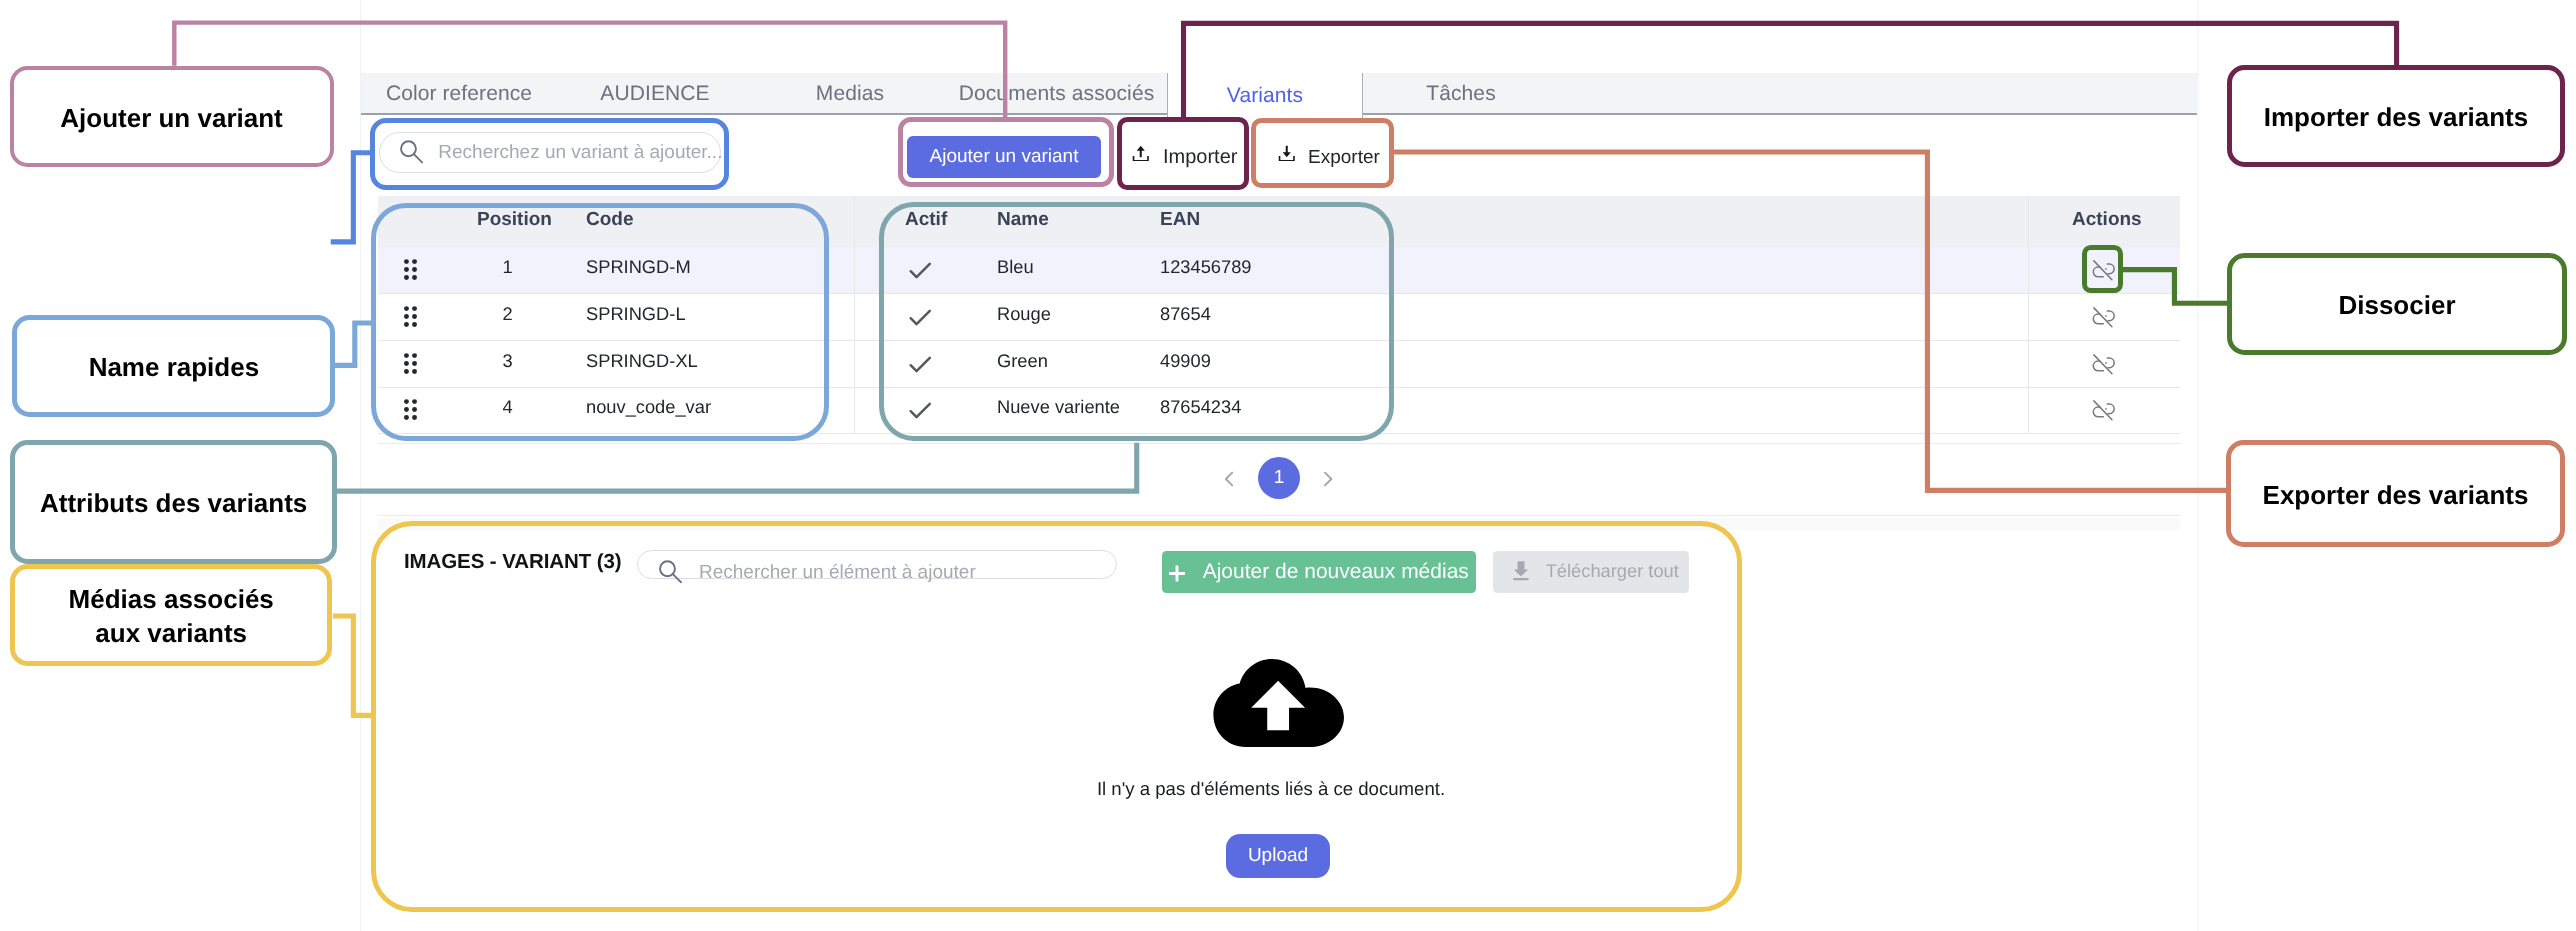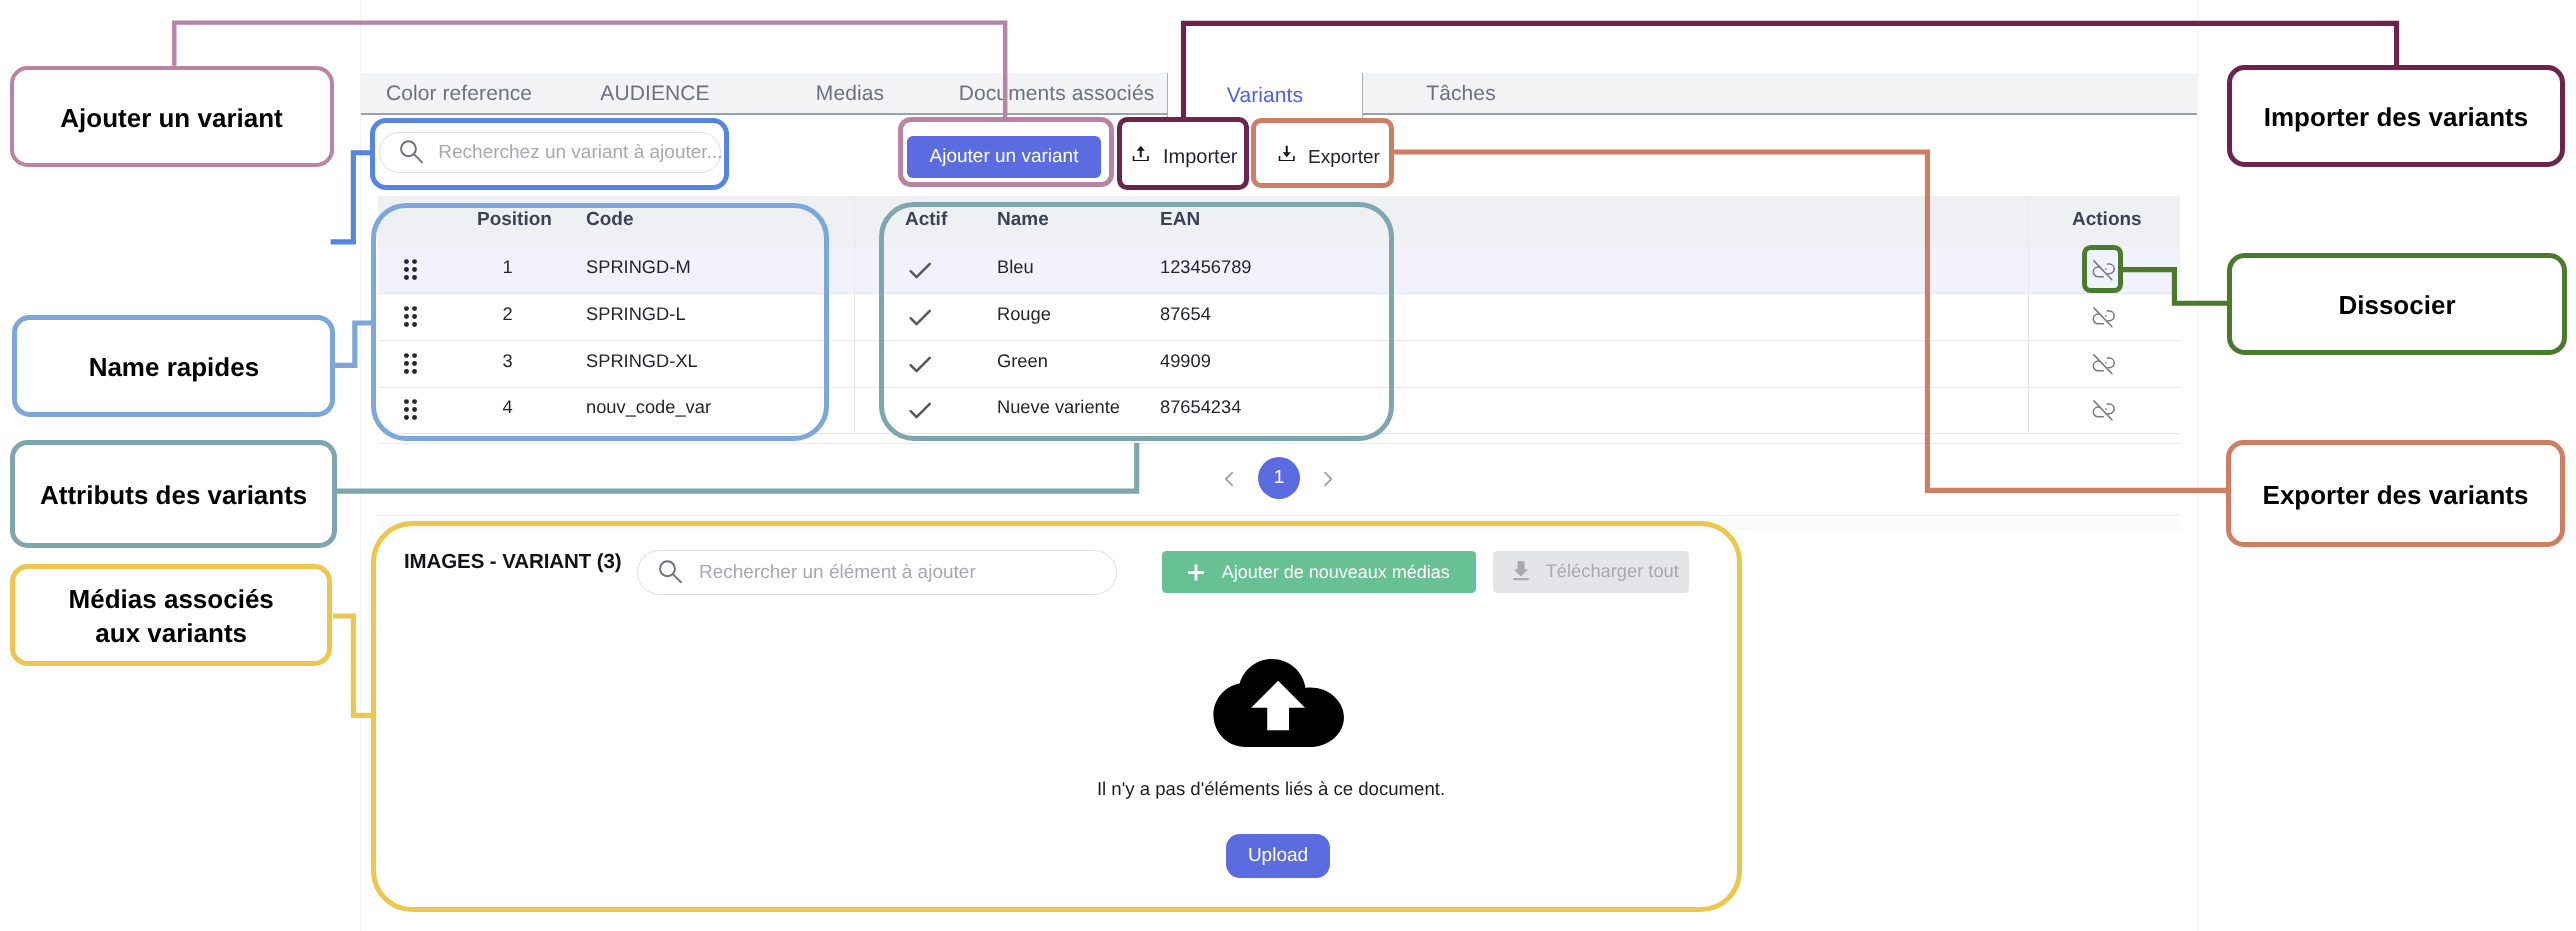--- a/index.html
+++ b/index.html
@@ -49,24 +49,24 @@
   
   .pagebar{position:absolute;left:17px;top:443px;width:1802px;height:73px;border-top:1.5px solid #e9eaee;border-bottom:1.5px solid #e9eaee;box-sizing:border-box;}
   .belowpage{position:absolute;left:17px;top:518px;width:1802px;height:11.7px;background:#fafafb;}
   .pagecircle{position:absolute;width:42px;height:42px;border-radius:50%;background:#5b6ce0;color:#fff;
        display:flex;align-items:center;justify-content:center;font-size:20px;}
   .pagearrow{position:absolute;}
 
   
   .mediatitle{position:absolute;left:43px;top:550px;height:23px;display:flex;align-items:center;
        font-size:20.5px;font-weight:bold;color:#111318;letter-spacing:-0.1px;white-space:nowrap;}
-  .msearch{position:absolute;left:276px;top:550px;width:480px;height:45px;border:0.7px solid #dcdee3;
+  .msearch{position:absolute;left:276px;top:550px;width:480px;height:29px;border:0.7px solid #dcdee3;
        border-radius:23px;background:#fff;box-sizing:border-box;}
   .btn-green{position:absolute;left:801px;top:551px;width:314px;height:42px;background:#68c194;
-       border-radius:4.4px;color:#fff;font-size:18px;display:flex;align-items:center;justify-content:center;gap:17.5px;}
+       border-radius:4.4px;color:#fff;font-size:21px;display:flex;align-items:center;justify-content:center;gap:17.5px;}
   .btn-grey{position:absolute;left:1132px;top:551px;width:196px;height:42px;background:#e4e5e8;padding-bottom:1.5px;padding-left:9.5px;box-sizing:border-box;
        border-radius:4.4px;color:#a7a9b0;font-size:18.3px;display:flex;align-items:center;justify-content:center;gap:17px;}
   .emptytext{position:absolute;left:0;width:1820px;text-align:center;font-size:18.6px;color:#1b1d23;}
   .btn-upload{position:absolute;width:104px;height:44px;background:#5b6ce0;border-radius:4.4px;color:#fff;
        font-size:19px;display:flex;align-items:center;justify-content:center;}
 
   
   #anno{position:absolute;left:0;top:0;width:2576px;height:931px;pointer-events:none;z-index:50;}
   .callout{position:absolute;box-sizing:border-box;border-style:solid;border-radius:17.5px;background:#fff;
        display:flex;align-items:center;justify-content:center;text-align:center;
@@ -330,21 +330,21 @@
     <div class="ring" style="left:370px;top:118px;width:359px;height:72px;border-color:#5585e0;border-width:5.8px;border-radius:16px;"></div>
     <div class="ring" style="left:1117px;top:117px;width:132px;height:73px;border-color:#6d244c;border-width:5.8px;border-radius:10.2px;"></div>
     <div class="ring" style="left:1251px;top:118px;width:143px;height:70px;border-color:#ce7e65;border-width:5.1px;border-radius:10.2px;"></div>
     <div class="ring" style="left:371px;top:203px;width:458px;height:238px;border-color:#7ba7d9;border-width:5.1px;border-radius:35px;"></div>
     <div class="ring" style="left:879px;top:202px;width:515px;height:239px;border-color:#7fa5ad;border-width:5.1px;border-radius:35px;"></div>
     <div class="ring" style="left:2082px;top:245px;width:41px;height:48px;border-color:#4a7a2b;border-width:5.1px;border-radius:8.8px;"></div>
     <div class="ring" style="left:371px;top:521px;width:1371px;height:391px;border-color:#eec54f;border-width:5.1px;border-radius:41px;"></div>
 
     <div class="callout" style="left:9.5px;top:66px;width:324px;height:101px;border-color:#ba82a3;border-width:4.4px;"><span>Ajouter un variant</span></div>
     <div class="callout" style="left:12.4px;top:315px;width:323px;height:102px;border-color:#7ba7d9;border-width:5.1px;"><span>Name rapides</span></div>
-    <div class="callout" style="left:10.2px;top:440px;width:327px;height:108px;border-color:#7fa5ad;border-width:5.1px;"><span>Attributs des variants</span></div>
+    <div class="callout" style="left:10.2px;top:440px;width:327px;height:124px;border-color:#7fa5ad;border-width:5.1px;"><span>Attributs des variants</span></div>
     <div class="callout" style="left:10.2px;top:564px;width:322px;height:102px;border-color:#eec54f;border-width:5.1px;"><span id="cl-medias">Médias associés
 aux variants</span></div>
     <div class="callout" style="left:2227px;top:65px;width:338px;height:102px;border-color:#6d244c;border-width:5.1px;"><span>Importer des variants</span></div>
     <div class="callout" style="left:2227px;top:253px;width:340px;height:102px;border-color:#4a7a2b;border-width:5.1px;"><span>Dissocier</span></div>
     <div class="callout" style="left:2226px;top:440px;width:339px;height:107px;border-color:#ce7e65;border-width:5.1px;"><span>Exporter des variants</span></div>
   </div>
 </div>
 
 
 </body></html>

